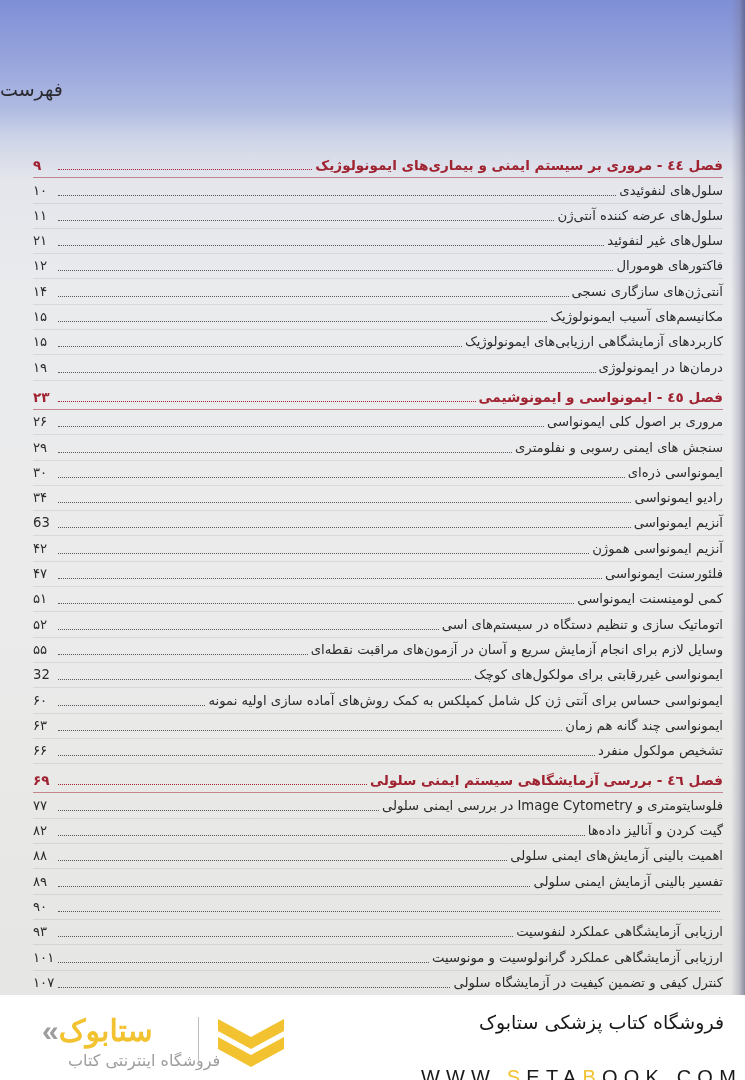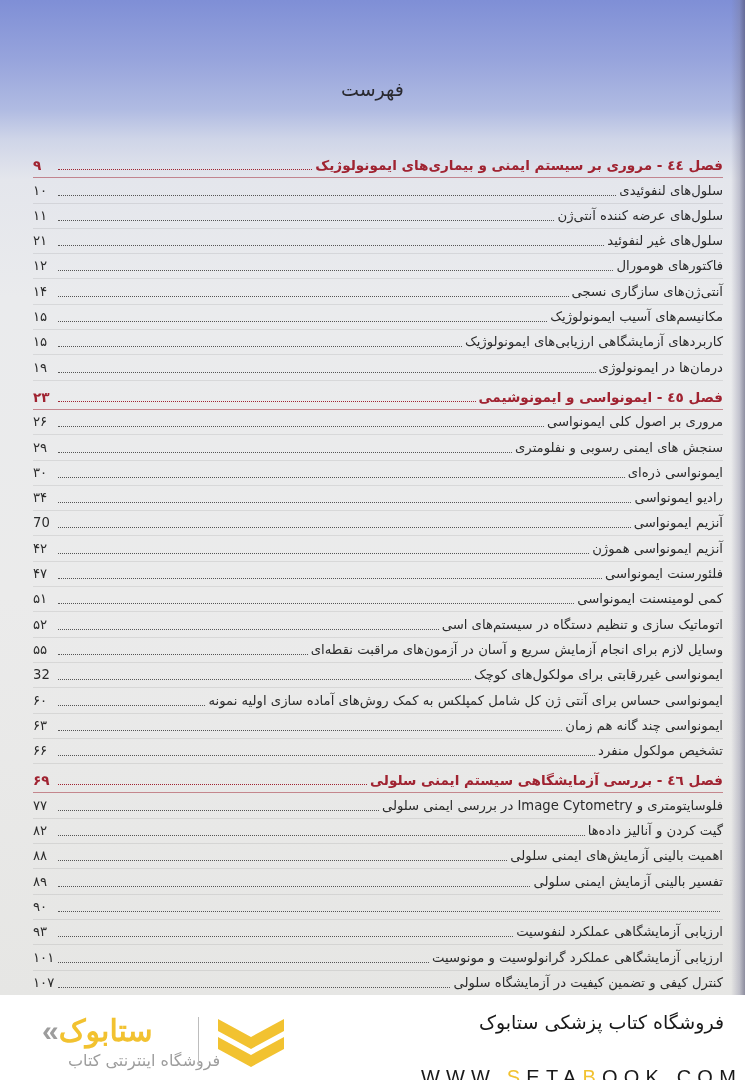--- a/index.html
+++ b/index.html
@@ -11,21 +11,21 @@
   .page {
     position:absolute; left:0; top:0; width:745px; height:995px;
     background: linear-gradient(180deg, #7f8fd6 0%, #97a4dc 6%, #b0bbe2 11%, #cfd5e8 14%, #e4e6ec 18%, #eaebed 30%, #ebebeb 60%, #e6e6e4 100%);
     overflow:hidden;
   }
   .page::after {
     content:""; position:absolute; right:0; top:0; width:14px; height:100%;
     background: linear-gradient(90deg, rgba(255,255,255,0) 0%, rgba(120,120,150,0.35) 60%, rgba(80,80,110,0.6) 100%);
   }
   .title {
-    position:absolute; top:78px; left:0; width:100%; text-align:center;
+    position:absolute; top:78px; left:0; width:100%; text-align:left;
     font-size:19px; color:#2a2a30; direction:rtl;
   }
   .toc { position:absolute; left:33px; right:22px; top:153px; direction:rtl; }
   .row {
     display:flex; flex-direction:row; align-items:flex-end;
     height:24.3px; line-height:24px; font-size:13.2px; color:#2b2b2b;
     border-bottom:1px solid rgba(0,0,0,0.08);
   }
   .row .label { white-space:nowrap; }
   .row .dots {
@@ -135,21 +135,21 @@
         <span class="page-num">۳۰</span>
       </div>
     <div class="row">
         <span class="label">رادیو ایمونواسی</span>
         <span class="dots"></span>
         <span class="page-num">۳۴</span>
       </div>
     <div class="row">
         <span class="label">آنزیم ایمونواسی</span>
         <span class="dots"></span>
-        <span class="page-num">70</span>
+        <span class="page-num">63</span>
       </div>
     <div class="row">
         <span class="label">آنزیم ایمونواسی هموژن</span>
         <span class="dots"></span>
         <span class="page-num">۴۲</span>
       </div>
     <div class="row">
         <span class="label">فلئورسنت ایمونواسی</span>
         <span class="dots"></span>
         <span class="page-num">۴۷</span>

